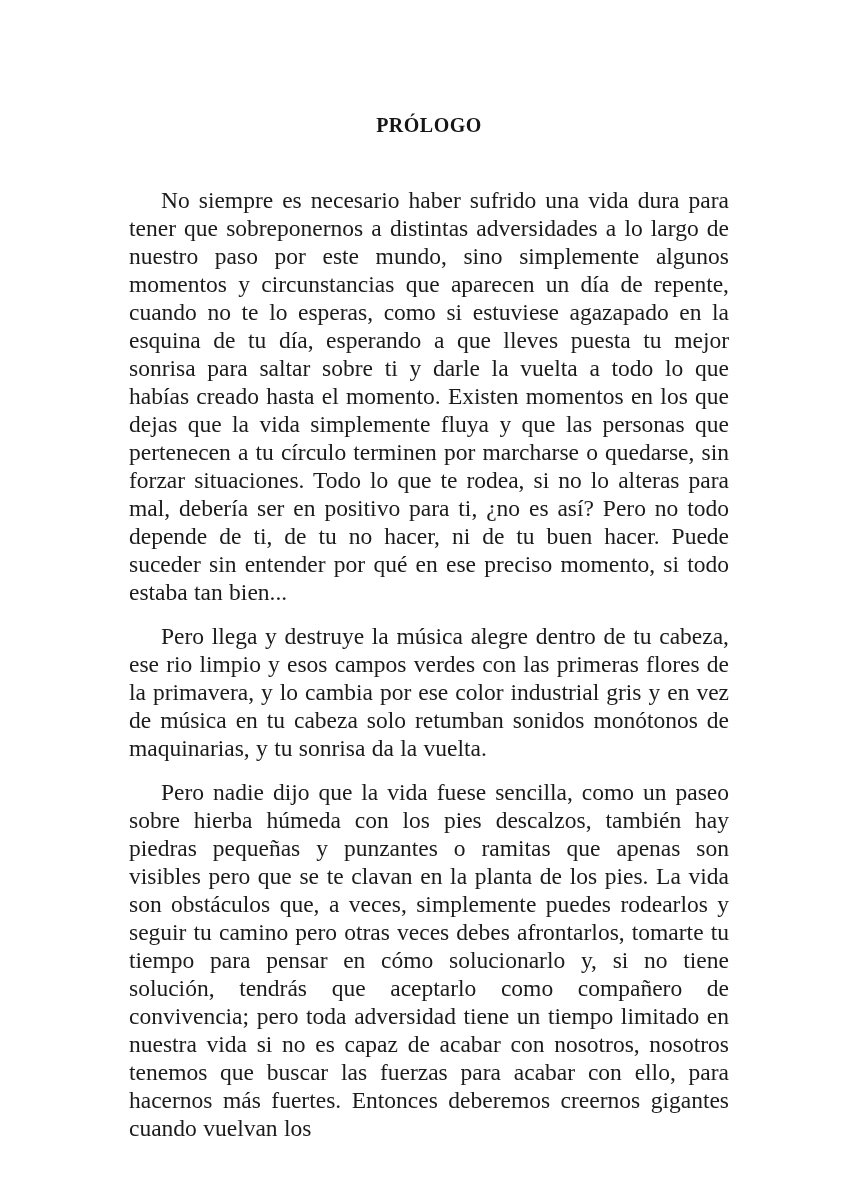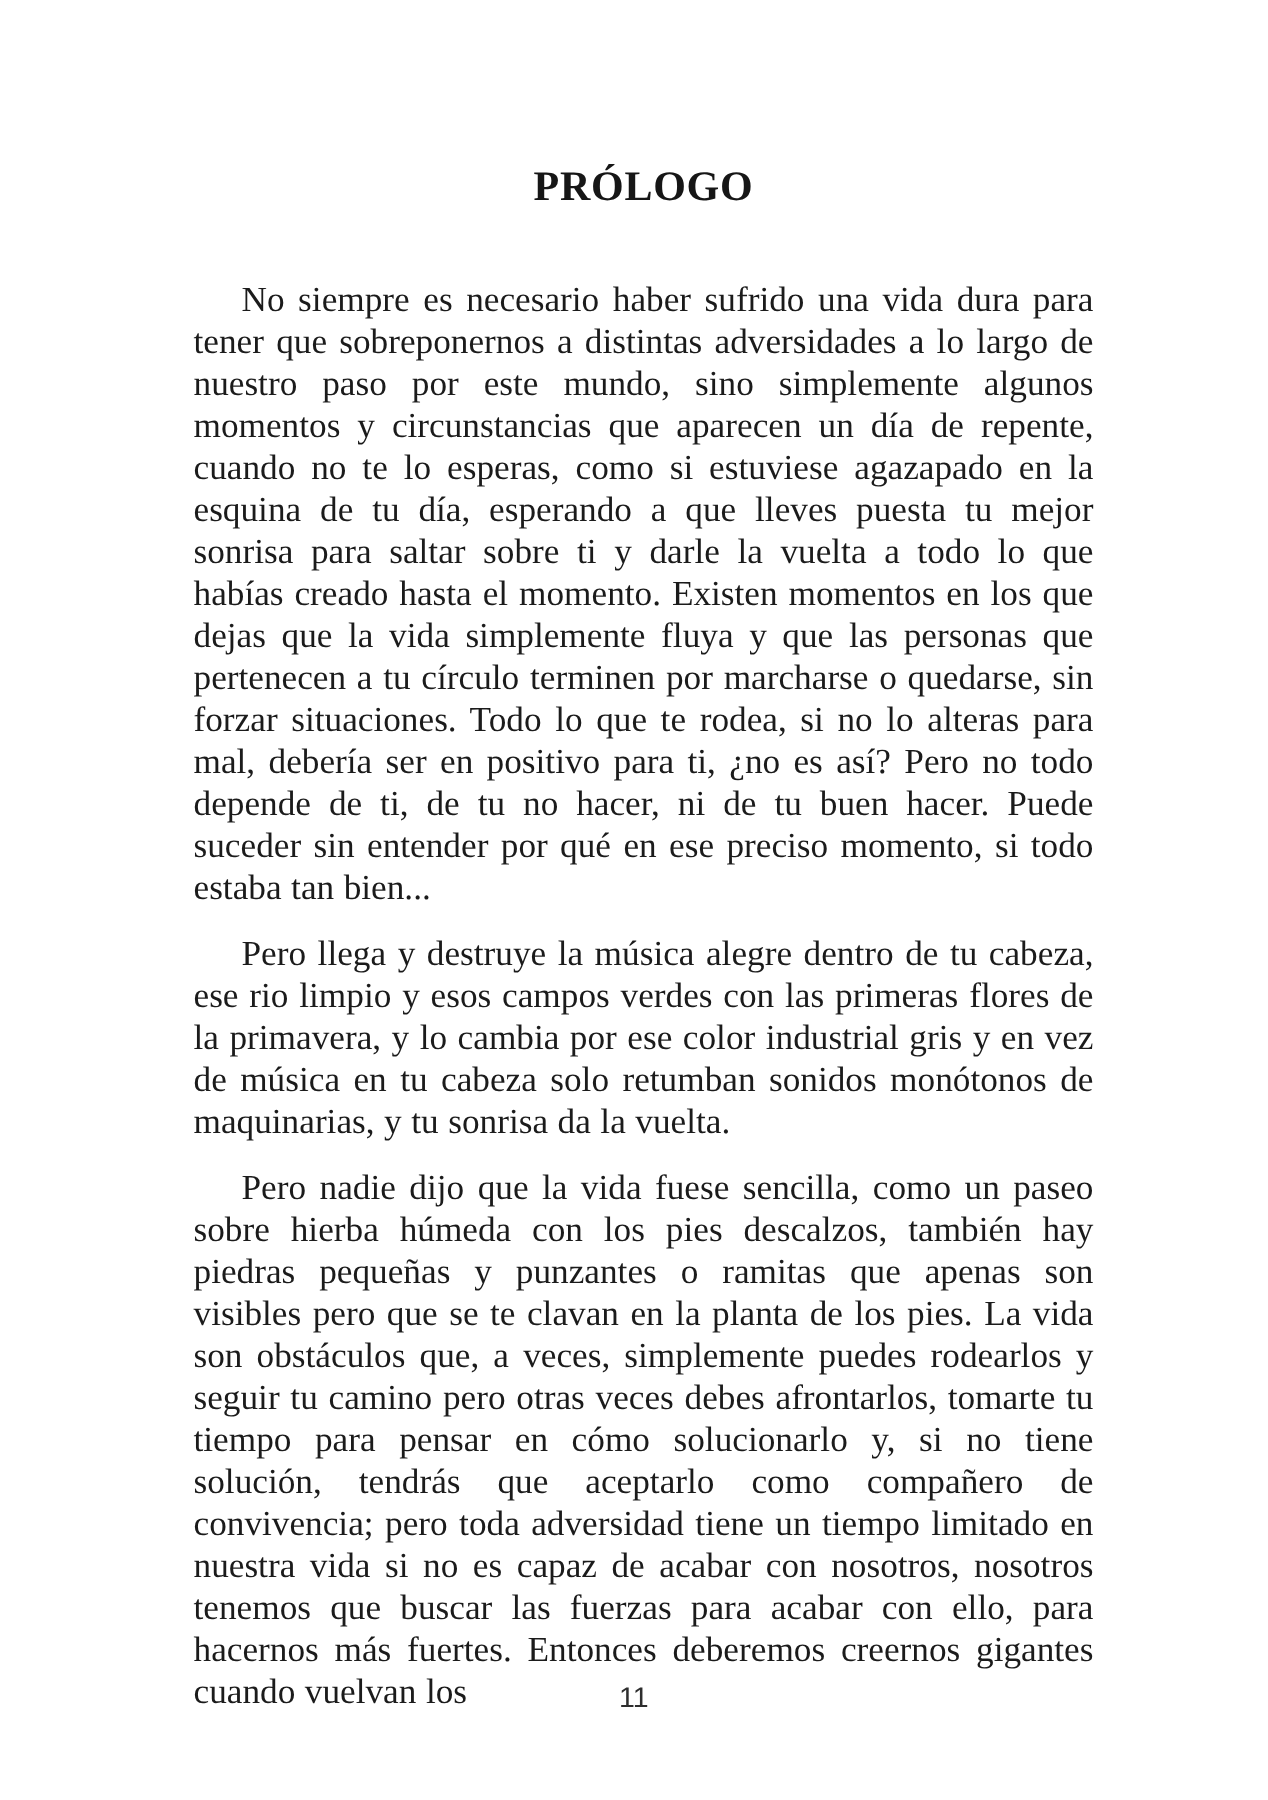--- a/index.html
+++ b/index.html
@@ -17,21 +17,21 @@
     font-family: "Liberation Serif", "DejaVu Serif", serif;
     color: #1b1b1b;
   }
   .title {
     position: absolute;
     top: 110px;
     left: 113px;
     width: 632px;
     margin: 0;
     text-align: center;
-    font-size: 28px;
+    font-size: 20px;
     font-weight: 700;
     letter-spacing: 0.5px;
     line-height: 30px;
     color: #161616;
     font-family: Liberation Serif, serif;
   }
   .body-text {
     position: absolute;
     top: 170px;
     left: 113px;
@@ -63,15 +63,14 @@
 <div class="page">
 
   <h1 class="title">PRÓLOGO</h1>
 
   <div class="body-text">
     <p class="para">No siempre es necesario haber sufrido una vida dura para tener que sobreponernos a distintas adversidades a lo largo de nuestro paso por este mundo, sino simplemente algunos momentos y circunstancias que aparecen un día de repente, cuando no te lo esperas, como si estuviese agazapado en la esquina de tu día, esperando a que lleves puesta tu mejor sonrisa para saltar sobre ti y darle la vuelta a todo lo que habías creado hasta el momento. Existen momentos en los que dejas que la vida simplemente fluya y que las personas que pertenecen a tu círculo terminen por marcharse o quedarse, sin forzar situaciones. Todo lo que te rodea, si no lo alteras para mal, debería ser en positivo para ti, ¿no es así? Pero no todo depende de ti, de tu no hacer, ni de tu buen hacer. Puede suceder sin entender por qué en ese preciso momento, si todo estaba tan bien...</p>
     <p class="para">Pero llega y destruye la música alegre dentro de tu cabeza, ese rio limpio y esos campos verdes con las primeras flores de la primavera, y lo cambia por ese color industrial gris y en vez de música en tu cabeza solo retumban sonidos monótonos de maquinarias, y tu sonrisa da la vuelta.</p>
     <p class="para">Pero nadie dijo que la vida fuese sencilla, como un paseo sobre hierba húmeda con los pies descalzos, también hay piedras pequeñas y punzantes o ramitas que apenas son visibles pero que se te clavan en la planta de los pies. La vida son obstáculos que, a veces, simplemente puedes rodearlos y seguir tu camino pero otras veces debes afrontarlos, tomarte tu tiempo para pensar en cómo solucionarlo y, si no tiene solución, tendrás que aceptarlo como compañero de convivencia; pero toda adversidad tiene un tiempo limitado en nuestra vida si no es capaz de acabar con nosotros, nosotros tenemos que buscar las fuerzas para acabar con ello, para hacernos más fuertes. Entonces deberemos creernos gigantes cuando vuelvan los</p>
   </div>
 
-  <div class="page-number">11</div>
 
 </div>
 
 </body></html>

